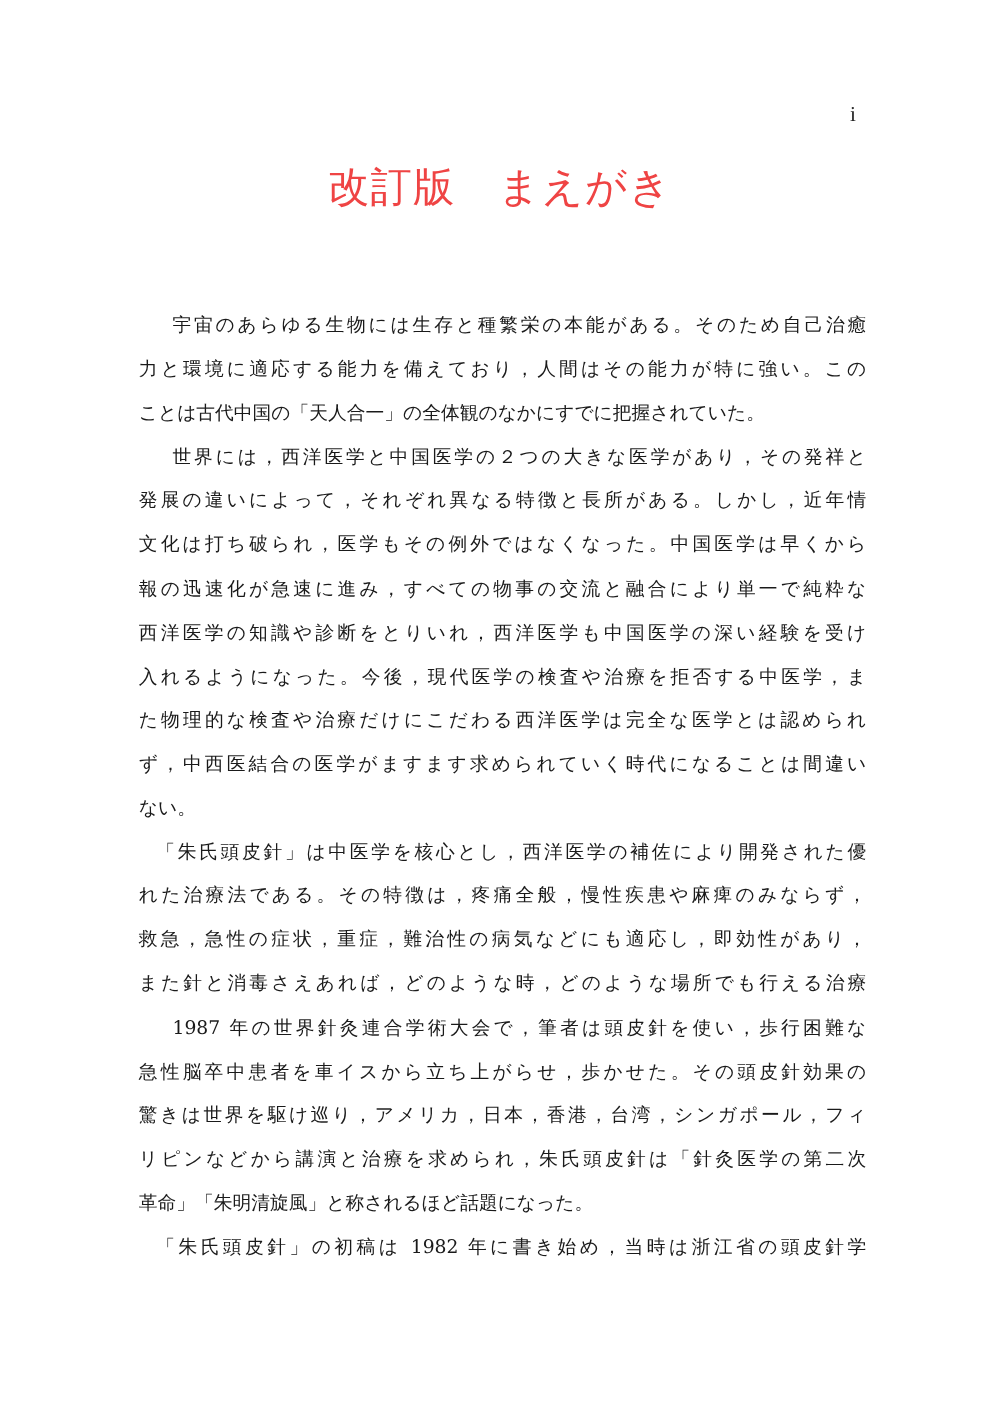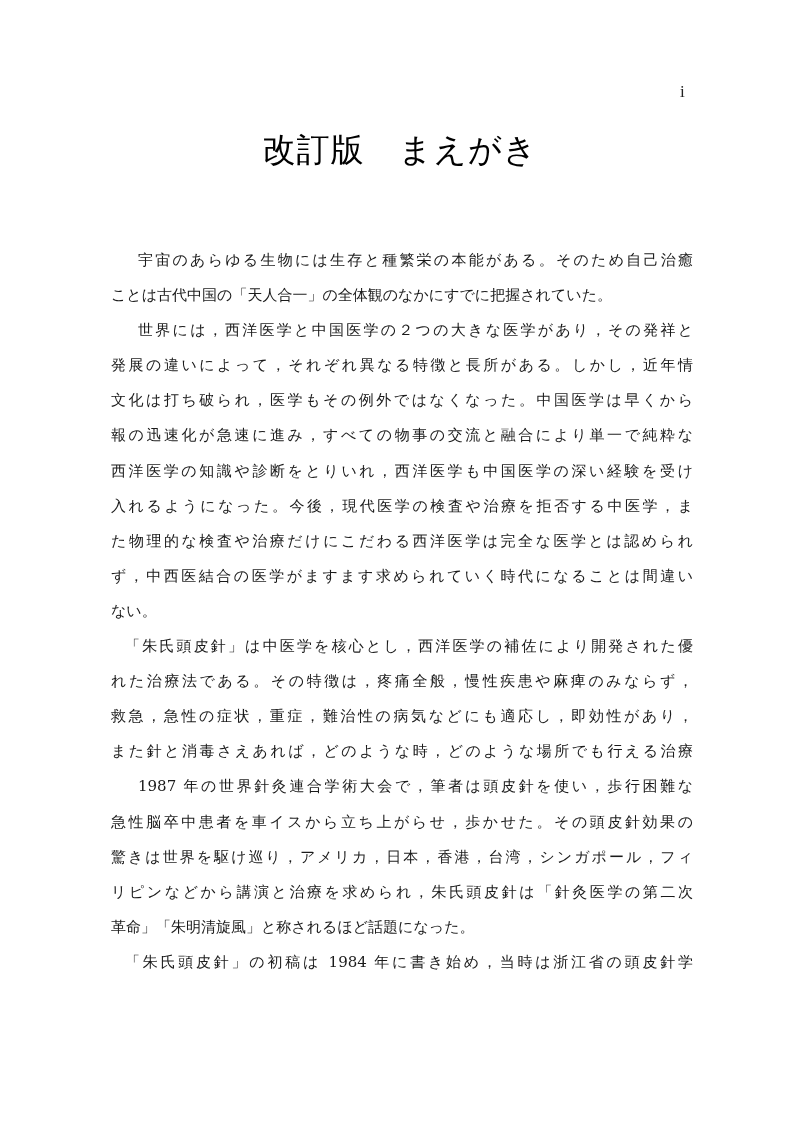--- a/index.html
+++ b/index.html
@@ -26,21 +26,21 @@
     .title {
       position: absolute;
       top: 128px;
       left: 0;
       width: 800px;
       text-align: center;
       font-size: 33px;
       font-weight: normal;
       letter-spacing: 1px;
       margin: 0;
-      color: #000000;
+      color: #ef4444;
       white-space: pre;
     }
     .body-text {
       position: absolute;
       top: 243px;
       left: 111px;
       width: 582px;
     }
     .line {
       height: 35.1px;
@@ -62,20 +62,21 @@
 <body>
 
 <div class="page-number">i</div>
 
 <h1 class="title">改訂版　まえがき</h1>
 
 <div class="body-text">
 
   <div>
     <div class="line indent">宇宙のあらゆる生物には生存と種繁栄の本能がある。そのため自己治癒</div>
+    <div class="line">力と環境に適応する能力を備えており，人間はその能力が特に強い。この</div>
     <div class="line last">ことは古代中国の「天人合一」の全体観のなかにすでに把握されていた。</div>
   </div>
 
   <div>
     <div class="line indent">世界には，西洋医学と中国医学の２つの大きな医学があり，その発祥と</div>
     <div class="line">発展の違いによって，それぞれ異なる特徴と長所がある。しかし，近年情</div>
     <div class="line">文化は打ち破られ，医学もその例外ではなくなった。中国医学は早くから</div>
     <div class="line">報の迅速化が急速に進み，すべての物事の交流と融合により単一で純粋な</div>
     <div class="line">西洋医学の知識や診断をとりいれ，西洋医学も中国医学の深い経験を受け</div>
     <div class="line">入れるようになった。今後，現代医学の検査や治療を拒否する中医学，ま</div>
@@ -93,15 +94,15 @@
 
   <div>
     <div class="line indent">1987 年の世界針灸連合学術大会で，筆者は頭皮針を使い，歩行困難な</div>
     <div class="line">急性脳卒中患者を車イスから立ち上がらせ，歩かせた。その頭皮針効果の</div>
     <div class="line">驚きは世界を駆け巡り，アメリカ，日本，香港，台湾，シンガポール，フィ</div>
     <div class="line">リピンなどから講演と治療を求められ，朱氏頭皮針は「針灸医学の第二次</div>
     <div class="line last">革命」「朱明清旋風」と称されるほど話題になった。</div>
   </div>
 
   <div>
-    <div class="line indent" style="padding-left: 14px;">「朱氏頭皮針」の初稿は 1984 年に書き始め，当時は浙江省の頭皮針学</div>
+    <div class="line indent" style="padding-left: 14px;">「朱氏頭皮針」の初稿は 1982 年に書き始め，当時は浙江省の頭皮針学</div>
   </div>
 </div>
 
 </body></html>

